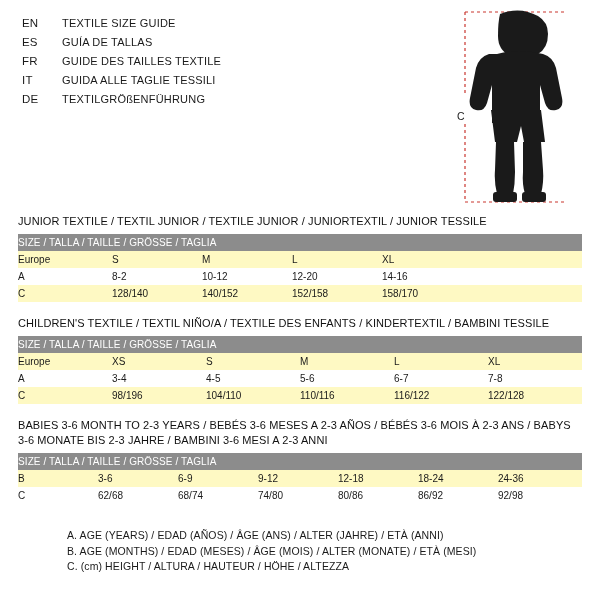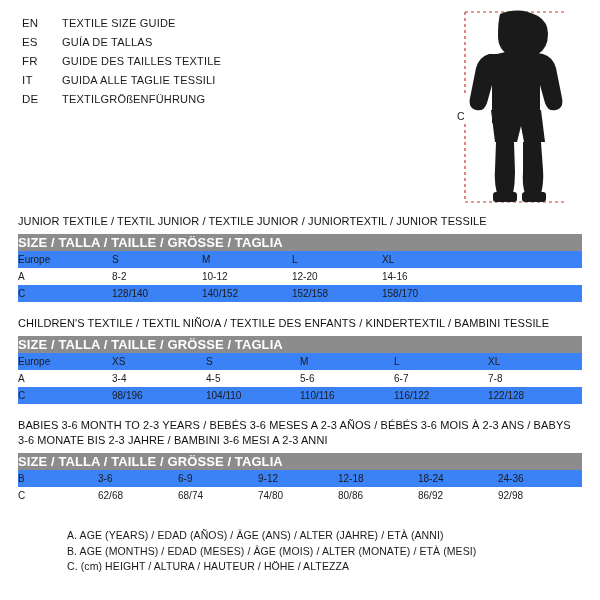--- a/index.html
+++ b/index.html
@@ -87,26 +87,26 @@
   table.size td {
     font-size: 10px;
     color: #1a1a1a;
     padding: 0;
     height: 17px;
     vertical-align: middle;
   }
   tr.head td {
     background: #8c8c8c;
     color: #ffffff;
-    font-size: 13px;
+    font-size: 10px;
     letter-spacing: 0.1px;
-    font-weight: bold;
+    font-weight: normal;
   }
   tr.alt td {
-    background: #3b82f6;
+    background: #fef9c3;
   }
   tr.plain td {
     background: #ffffff;
   }
   td.first {
     padding-left: 6px;
   }
   td.cell {
     padding-left: 2px;
   }

